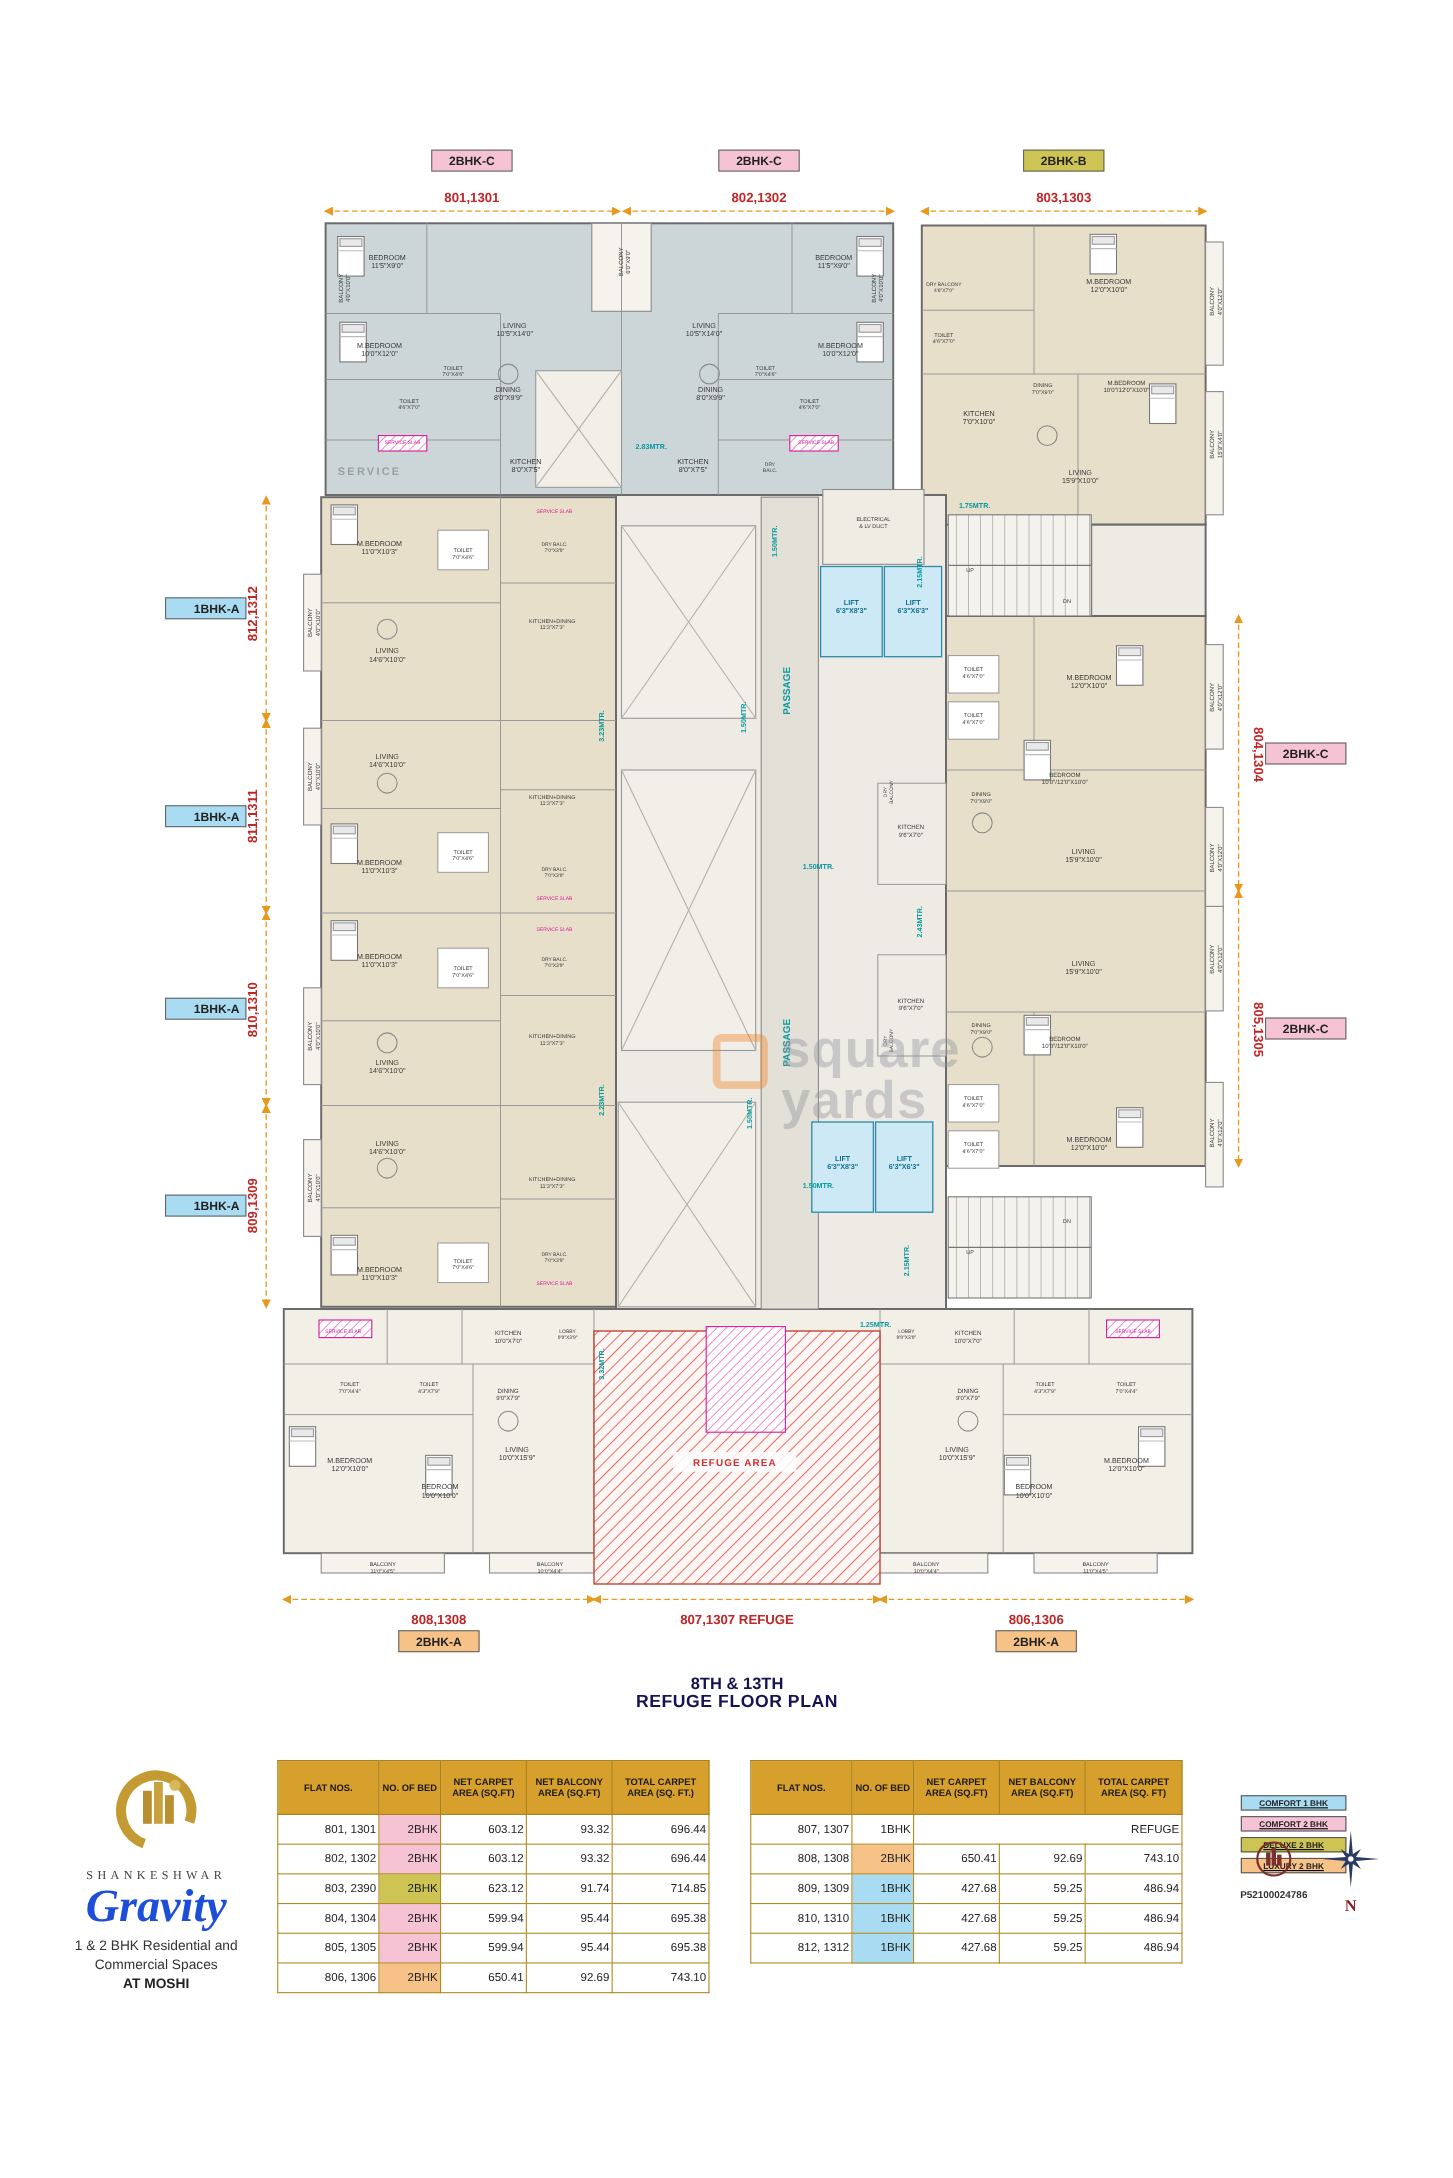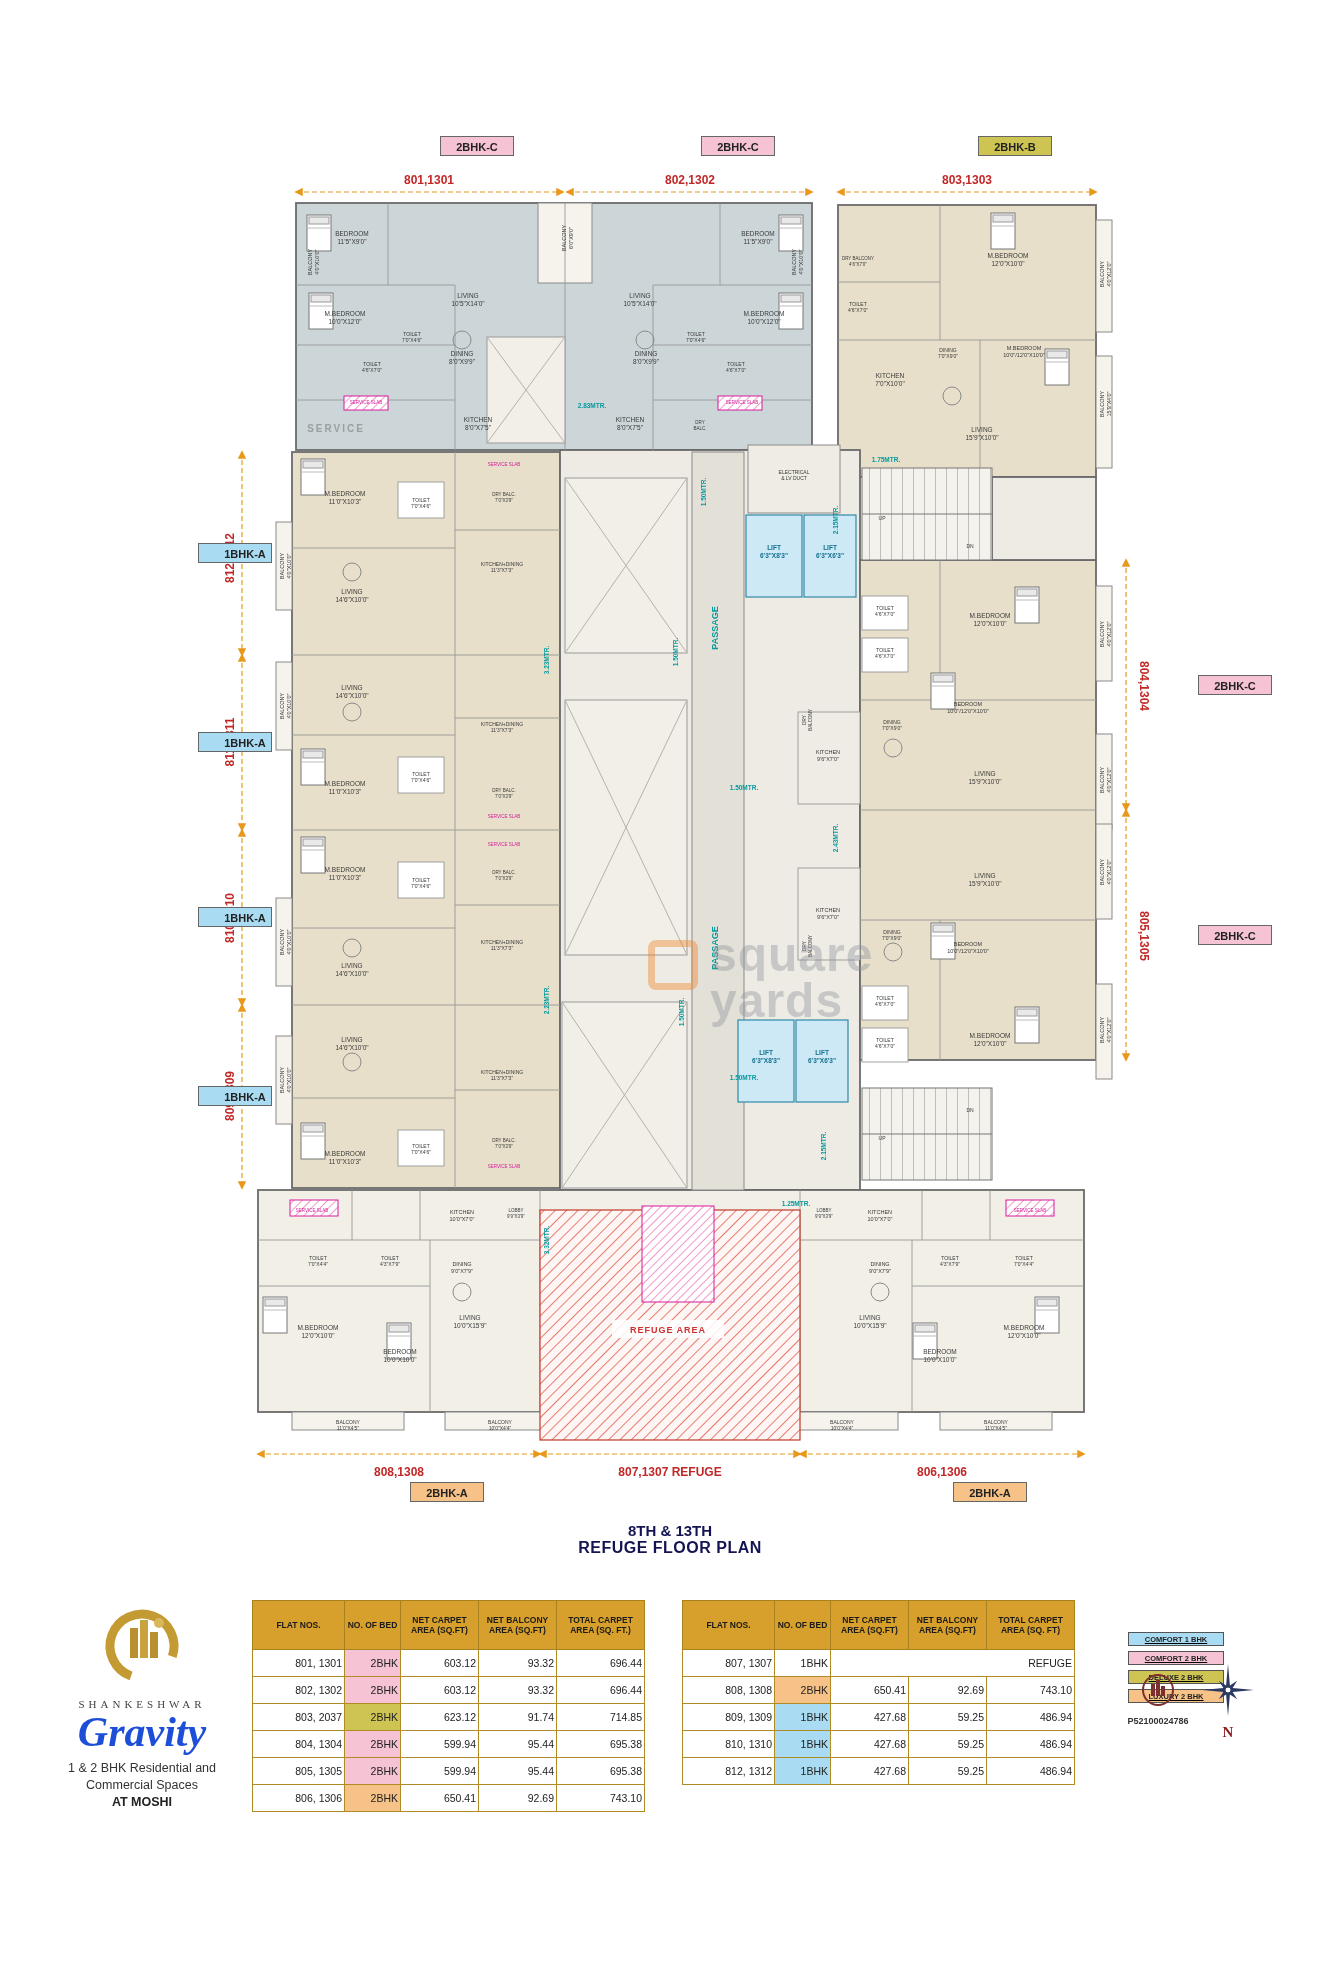--- a/index.html
+++ b/index.html
@@ -19,21 +19,21 @@
   .pl{fill:#3a3a3a;text-anchor:middle;font-family:"Liberation Sans",sans-serif;}
   .teal{fill:#089a9e;font-weight:bold;}
   .reddim{fill:#c22727;font-weight:bold;}
   .magenta{fill:#d81b9a;}
   .lift{fill:#11708f;font-weight:bold;}
   .gray{fill:#9aa0a0;font-weight:bold;letter-spacing:2px;}
   .red{fill:#d03030;font-weight:bold;letter-spacing:1px;}
 
   
   .chip{position:absolute;width:74px;height:20px;line-height:20px;text-align:center;
-        font-size:11px;font-weight:bold;color:#222;border:1px solid #666;box-sizing:border-box;margin-left:48px;}
+        font-size:11px;font-weight:bold;color:#222;border:1px solid #666;box-sizing:border-box;}
   .pink{background:#f6c3d5;} .olive{background:#cdc454;} .blue{background:#a9dcf2;padding-left:20px;}
   .orange{background:#f6c287;} .khaki{background:#ded583;}
   .ct1{left:392px;top:136px;} .ct2{left:653px;top:136px;} .ct3{left:930px;top:136px;}
   .cl1{left:150px;top:543px;} .cl2{left:150px;top:732px;} .cl3{left:150px;top:907px;} .cl4{left:150px;top:1086px;}
   .cr1{left:1150px;top:675px;} .cr2{left:1150px;top:925px;}
   .cb1{left:362px;top:1482px;} .cb2{left:905px;top:1482px;}
 
   
   .plan-title{position:absolute;left:480px;top:1522px;width:380px;text-align:center;color:#141452;}
   .plan-title .t1{font-size:15px;font-weight:bold;}
@@ -500,21 +500,21 @@
 
         <tr>
           <td>802, 1302</td>
           <td style="background: rgb(246, 195, 213);">2BHK</td>
           <td>603.12</td>
           <td>93.32</td>
           <td>696.44</td>
         </tr>
 
         <tr>
-          <td>803, 2037</td>
+          <td>803, 2390</td>
           <td style="background: rgb(205, 196, 84);">2BHK</td>
           <td>623.12</td>
           <td>91.74</td>
           <td>714.85</td>
         </tr>
 
         <tr>
           <td>804, 1304</td>
           <td style="background: rgb(246, 195, 213);">2BHK</td>
           <td>599.94</td>

